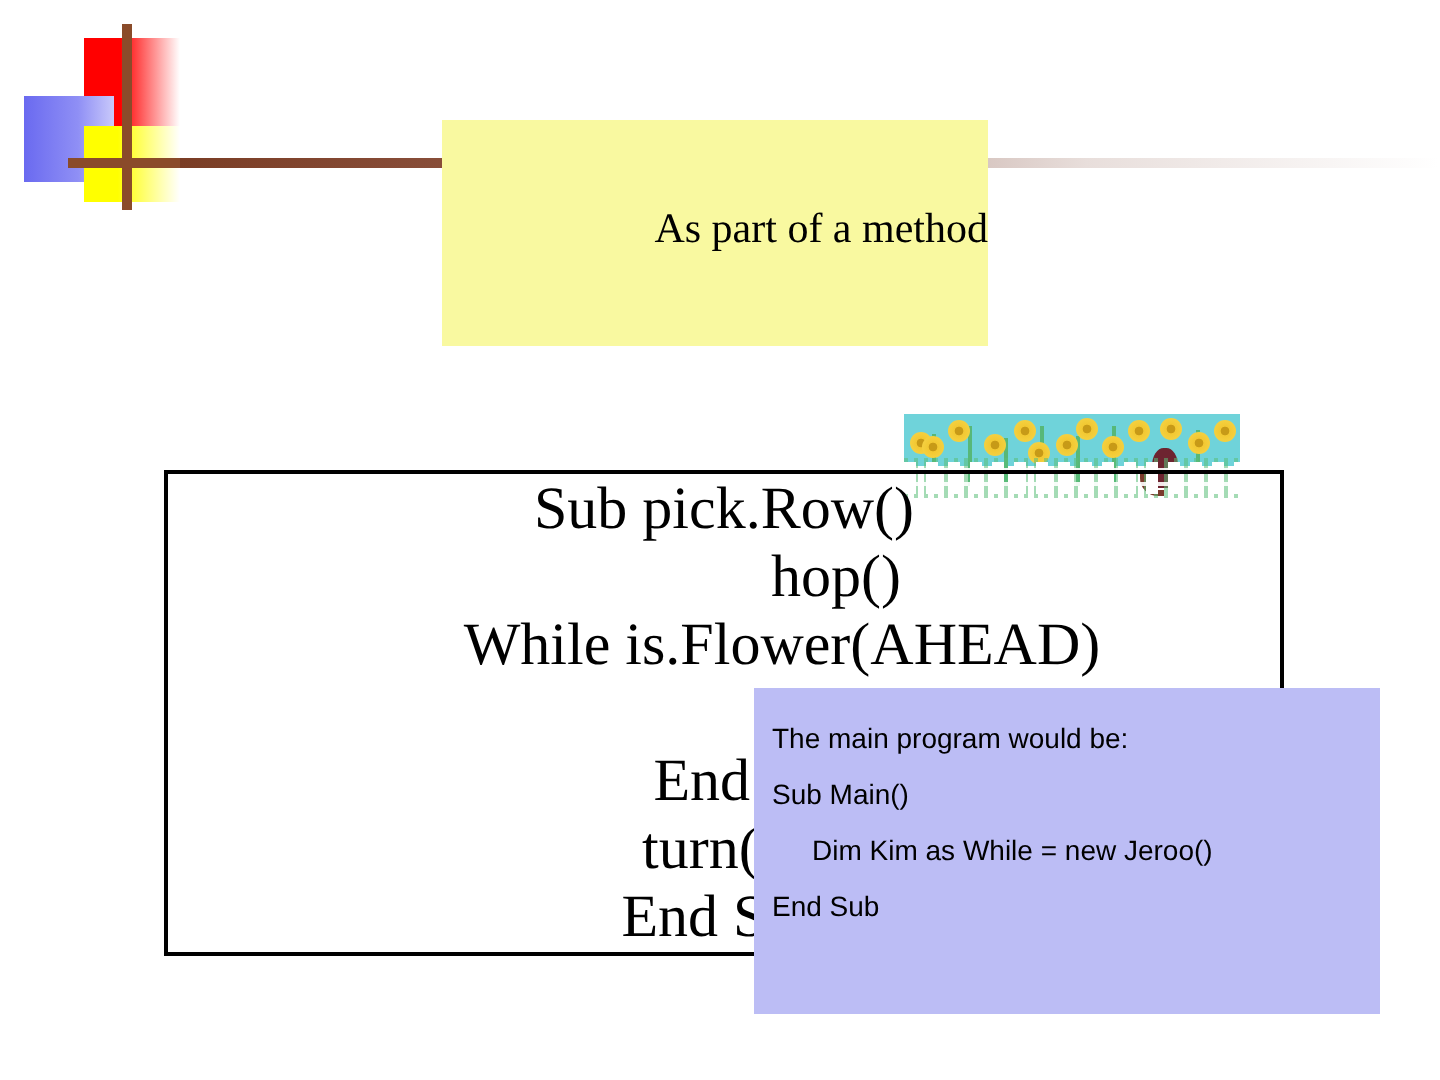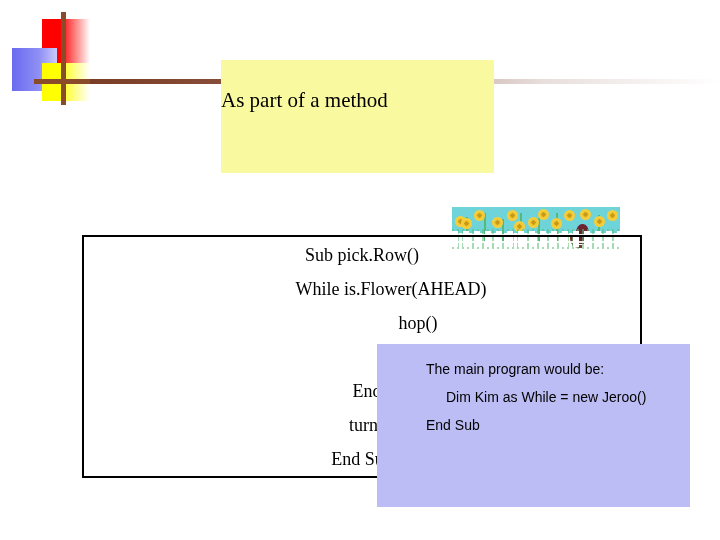--- a/index.html
+++ b/index.html
@@ -59,22 +59,22 @@
   
   .title-box {
     position: absolute;
     left: 221px; top: 60px;
     width: 273px; height: 113px;
     background: #f9f9a0;
   }
   .title-text {
     position: absolute;
     left: 0; right: 0;
-    top: 28px;
-    text-align: left;
+    top: 42px;
+    text-align: right;
     font-size: 21px;
     color: #000000;
     font-family: "Liberation Serif", serif;
   }
 
   
   .flower-img {
     position: absolute;
     left: 452px; top: 207px;
     width: 168px; height: 44px;
@@ -141,21 +141,21 @@
     width: 560px; height: 243px;
     border: 2px solid #000000;
     box-sizing: border-box;
   }
   .code-lines {
     position: absolute;
     left: 82px; top: 238px;
     width: 560px;
     text-align: center;
     font-family: "Liberation Serif", serif;
-    font-size: 18px;
+    font-size: 30px;
     line-height: 34px;
     color: #000000;
   }
   .code-lines .ln { display: block; white-space: pre; }
 
   
   .callout {
     position: absolute;
     left: 377px; top: 344px;
     width: 313px; height: 163px;
@@ -163,21 +163,21 @@
   }
   .callout-lines {
     position: absolute;
     left: 9px; top: 11px;
     right: 6px;
     font-family: "Liberation Sans", sans-serif;
     font-size: 14px;
     line-height: 28px;
     color: #000000;
   }
-  .callout-lines .cl { display: block; white-space: pre; margin-left: 40px; }
+  .callout-lines .cl { display: block; white-space: pre; }
   .callout-lines .cl.indent { padding-left: 20px; }
 </style>
 </head>
 <body>
 
 <div id="slide">
 
   <div>
     <div class="logo-red"></div>
     <div class="logo-blue"></div>
@@ -224,29 +224,30 @@
     <div class="grass"></div>
     <div class="fence">
       <div class="rail" style="top:3px;"></div>
       <div class="rail" style="top:10px;"></div>
     </div>
   </div>
 
   <div class="code-box"></div>
   <div class="code-lines">
     <span class="ln" style="padding-left: 0px;">Sub pick.Row()</span>
+    <span class="ln" style="padding-left: 112px;">hop()</span>
     <span class="ln" style="padding-left: 58px;">While is.Flower(AHEAD)</span>
-    <span class="ln" style="padding-left: 112px;">hop()</span>
     <span class="ln" style="padding-left: 112px;">pick()</span>
     <span class="ln" style="padding-left: 58px;">End While</span>
     <span class="ln" style="padding-left: 58px;">turn(LEFT)</span>
     <span class="ln" style="padding-left: 0px;">End Sub</span>
   </div>
 
   <div class="callout">
     <div class="callout-lines">
       <span class="cl">The main program would be:</span>
+      <span class="cl">Sub Main()</span>
       <span class="cl indent">Dim Kim as While = new Jeroo()</span>
       <span class="cl">End Sub</span>
     </div>
   </div>
 
 </div>
 
 </body></html>

